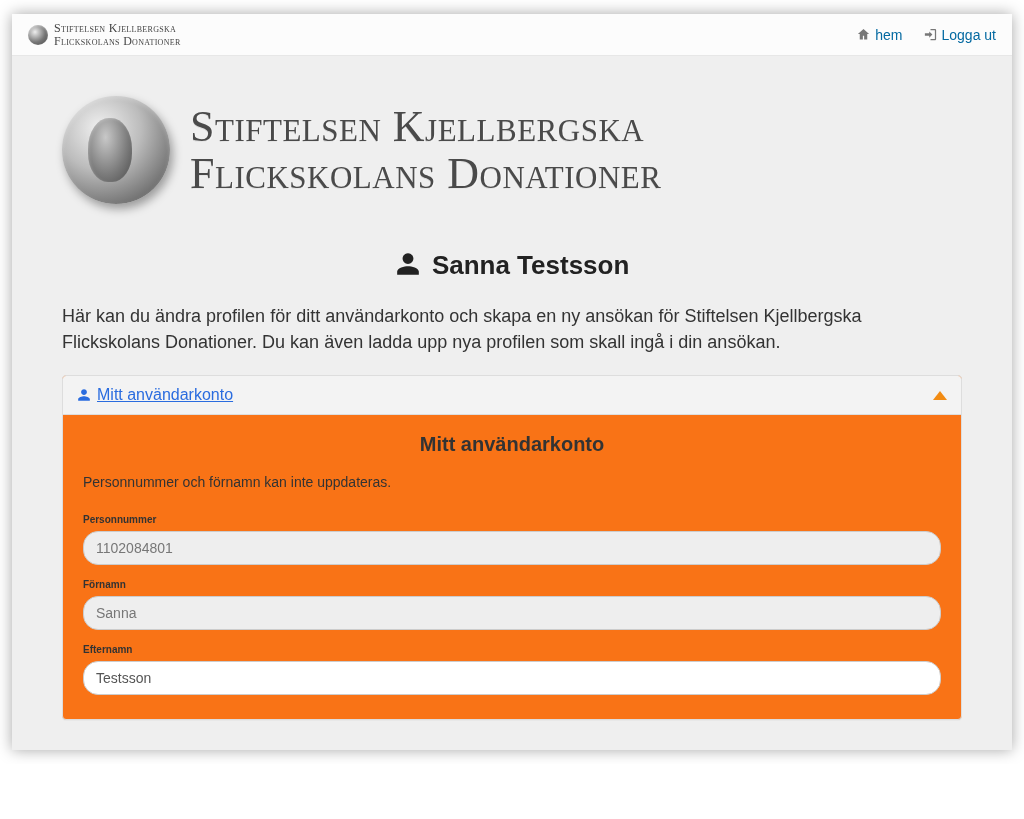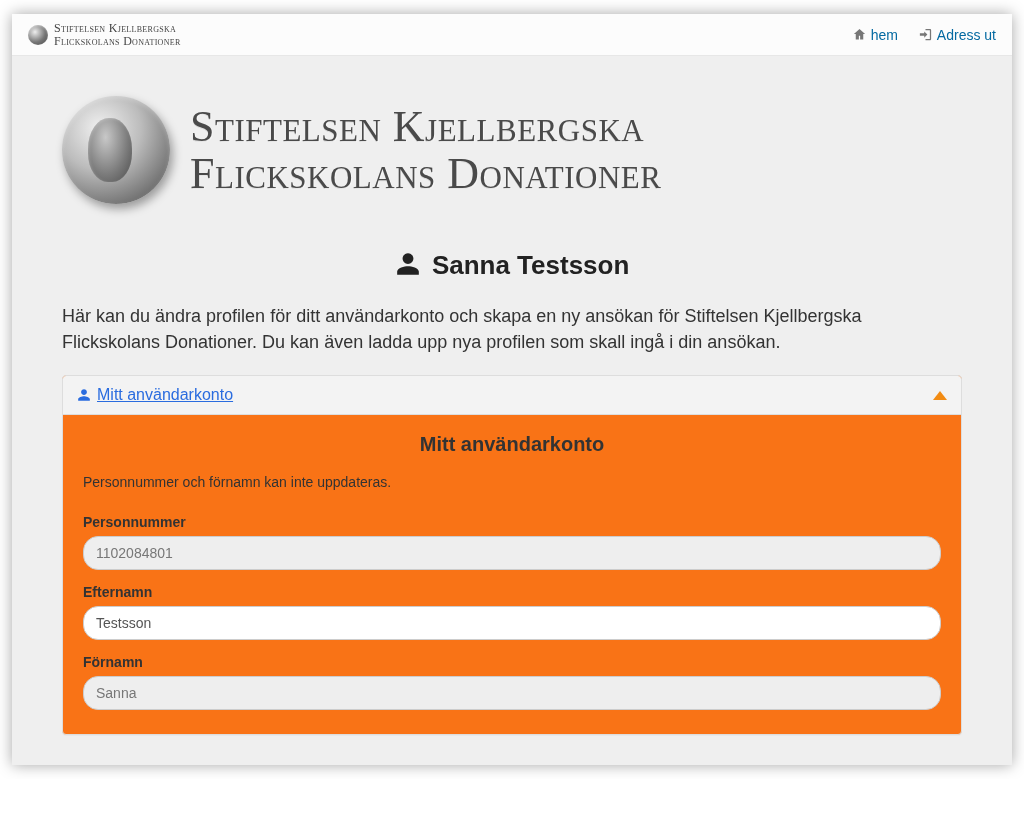--- a/index.html
+++ b/index.html
@@ -149,21 +149,21 @@
     }
     .panel-note {
       font-size: 14px;
       color: #333;
       margin-bottom: 24px;
     }
     .field { margin-bottom: 14px; }
     .field label {
       display: block;
       font-weight: 700;
-      font-size: 14px;
+      font-size: 10px;
       margin-bottom: 6px;
       color: #333;
     }
     .field input {
       width: 100%;
       height: 34px;
       padding: 6px 12px;
       font-size: 14px;
       border: 1px solid #ccc;
       border-radius: 15px;
@@ -193,21 +193,21 @@
     <a class="toplink">
       <svg viewBox="0 0 24 24">
           <path d="M12 3l9 8h-3v9h-5v-6H11v6H6v-9H3z"></path>
         </svg>
       <span>hem</span>
     </a>
     <a class="toplink">
       <svg viewBox="0 0 24 24">
           <path d="M10 17l5-5-5-5v3H3v4h7v3zm9-14H12v2h7v14h-7v2h7c1.1 0 2-.9 2-2V5c0-1.1-.9-2-2-2z"></path>
         </svg>
-      <span>Adress ut</span>
+      <span>Logga ut</span>
     </a>
   </div>
 
   <div class="content">
 
     <div class="brand">
       <div class="brand-coin"></div>
       <div class="brand-title">
         <span class="l1">Stiftelsen Kjellbergska</span>
         <span class="l2">Flickskolans Donationer</span>
@@ -236,28 +236,28 @@
       <div class="panel-body">
         <h3>Mitt användarkonto</h3>
         <p class="panel-note">Personnummer och förnamn kan inte uppdateras.</p>
 
         <div class="field">
           <label>Personnummer</label>
           <input type="text" disabled="" value="1102084801" style="">
         </div>
 
         <div class="field">
+          <label>Förnamn</label>
+          <input type="text" disabled="" value="Sanna" style="">
+        </div>
+
+        <div class="field">
           <label>Efternamn</label>
           <input type="text" value="Testsson" style="">
         </div>
 
-        <div class="field">
-          <label>Förnamn</label>
-          <input type="text" disabled="" value="Sanna" style="">
-        </div>
-
 
       </div>
     </div>
 
   </div>
 
 </div>
 
 </body></html>

